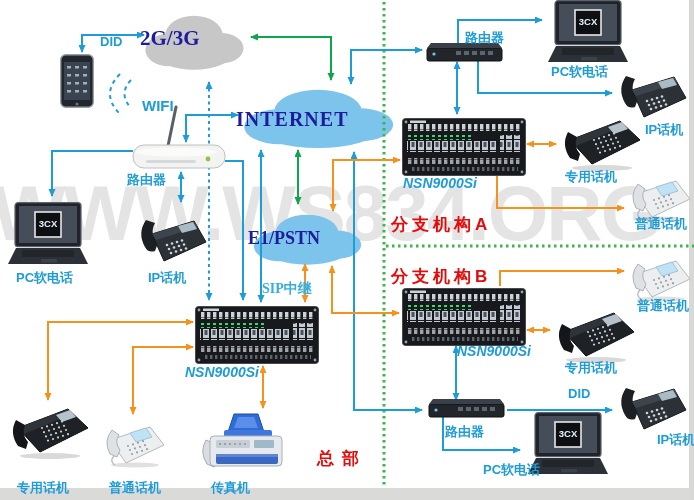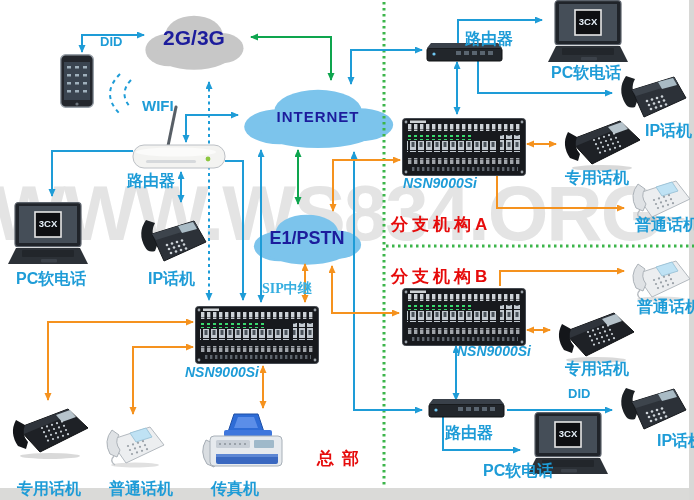--- a/index.html
+++ b/index.html
@@ -5,26 +5,26 @@
   html,body{margin:0;padding:0;background:#888;}
   #stage{position:relative;width:694px;height:500px;background:#fff;overflow:hidden;
          font-family:"Liberation Sans","DejaVu Sans",sans-serif;}
   #watermark{position:absolute;left:-8px;top:168px;z-index:0;font-size:78px;font-weight:bold;
              letter-spacing:-2px;color:#e4e4e4;white-space:nowrap;user-select:none;}
   .strip-bottom{position:absolute;left:0;top:488px;width:694px;height:12px;background:#dadad8;z-index:1;}
   .strip-right{position:absolute;left:689px;top:0;width:5px;height:500px;background:#d8d8d6;z-index:1;}
   .dev{position:absolute;z-index:3;}
   .cloud{position:absolute;z-index:2;}
   #links{position:absolute;left:0;top:0;z-index:2;}
-  .lbl{position:absolute;z-index:5;font-weight:bold;font-size:16px;color:var(--blue);white-space:nowrap;}
+  .lbl{position:absolute;z-index:5;font-weight:bold;font-size:13px;color:var(--blue);white-space:nowrap;}
   .lbl-big{font-size:13px;}
   .lbl-sip{color:var(--lightblue);font-size:14px;font-family:Liberation Serif, serif;}
   .lbl-pbx{font-size:14px;font-style:italic;}
   .lbl-red{color:var(--red);font-size:17px;letter-spacing:4px;}
-  .cloudtxt{position:absolute;z-index:4;font-weight:bold;color:var(--navy);text-align:center;}
+  .cloudtxt{position:absolute;z-index:4;font-weight:bold;color:var(--navy);font-family:Liberation Serif, serif;}
   .logo3cx{position:absolute;z-index:4;width:26px;text-align:center;font-size:9.5px;font-weight:bold;
            color:#e8f2fb;letter-spacing:0;}
   .ln{fill:none;stroke-width:2;}
   .ln-blue{stroke:var(--blue);}
   .ln-green{stroke:var(--green);}
   .ln-orange{stroke:var(--orange);}
   .ln-div{stroke:var(--divider);stroke-width:3;}
   .mk-blue{fill:var(--blue);}
   .mk-green{fill:var(--green);}
   .mk-orange{fill:var(--orange);}
@@ -226,21 +226,21 @@
   <div class="strip-right"></div>
 
   <svg class="cloud" style="left:140px;top:6px;color:var(--cloud-grey,#c7c7c7)" width="108" height="70" viewBox="0 0 120 72">
       <use href="#sym-cloud" style="color:#c7c7c7"></use>
     </svg>
   <div class="cloudtxt" style="left:140px;top:26px;width:108px;font-size:21px">2G/3G</div>
 
   <svg class="cloud" style="left:236px;top:82px" width="164" height="70" viewBox="0 0 120 72" preserveAspectRatio="none">
       <use href="#sym-cloud" style="color:#7cc4ec"></use>
     </svg>
-  <div class="cloudtxt" style="left:236px;top:108px;width:164px;font-size:15px;letter-spacing:1px">INTERNET</div>
+  <div class="cloudtxt" style="left:236px;top:108px;width:164px;font-size:20px;letter-spacing:1px">INTERNET</div>
 
   <svg class="cloud" style="left:248px;top:208px" width="118" height="60" viewBox="0 0 120 72" preserveAspectRatio="none">
       <use href="#sym-cloud" style="color:#7cc4ec"></use>
     </svg>
   <div class="cloudtxt" style="left:248px;top:228px;width:118px;font-size:18px">E1/PSTN</div>
 
   <svg id="links" width="694" height="500">
     <defs>
       <marker id="mk-blue" markerWidth="8" markerHeight="8" refX="7" refY="3.5" orient="auto-start-reverse" markerUnits="userSpaceOnUse">
           <path d="M0,0 L8,3.5 L0,7 Z" class="mk-blue"></path>

